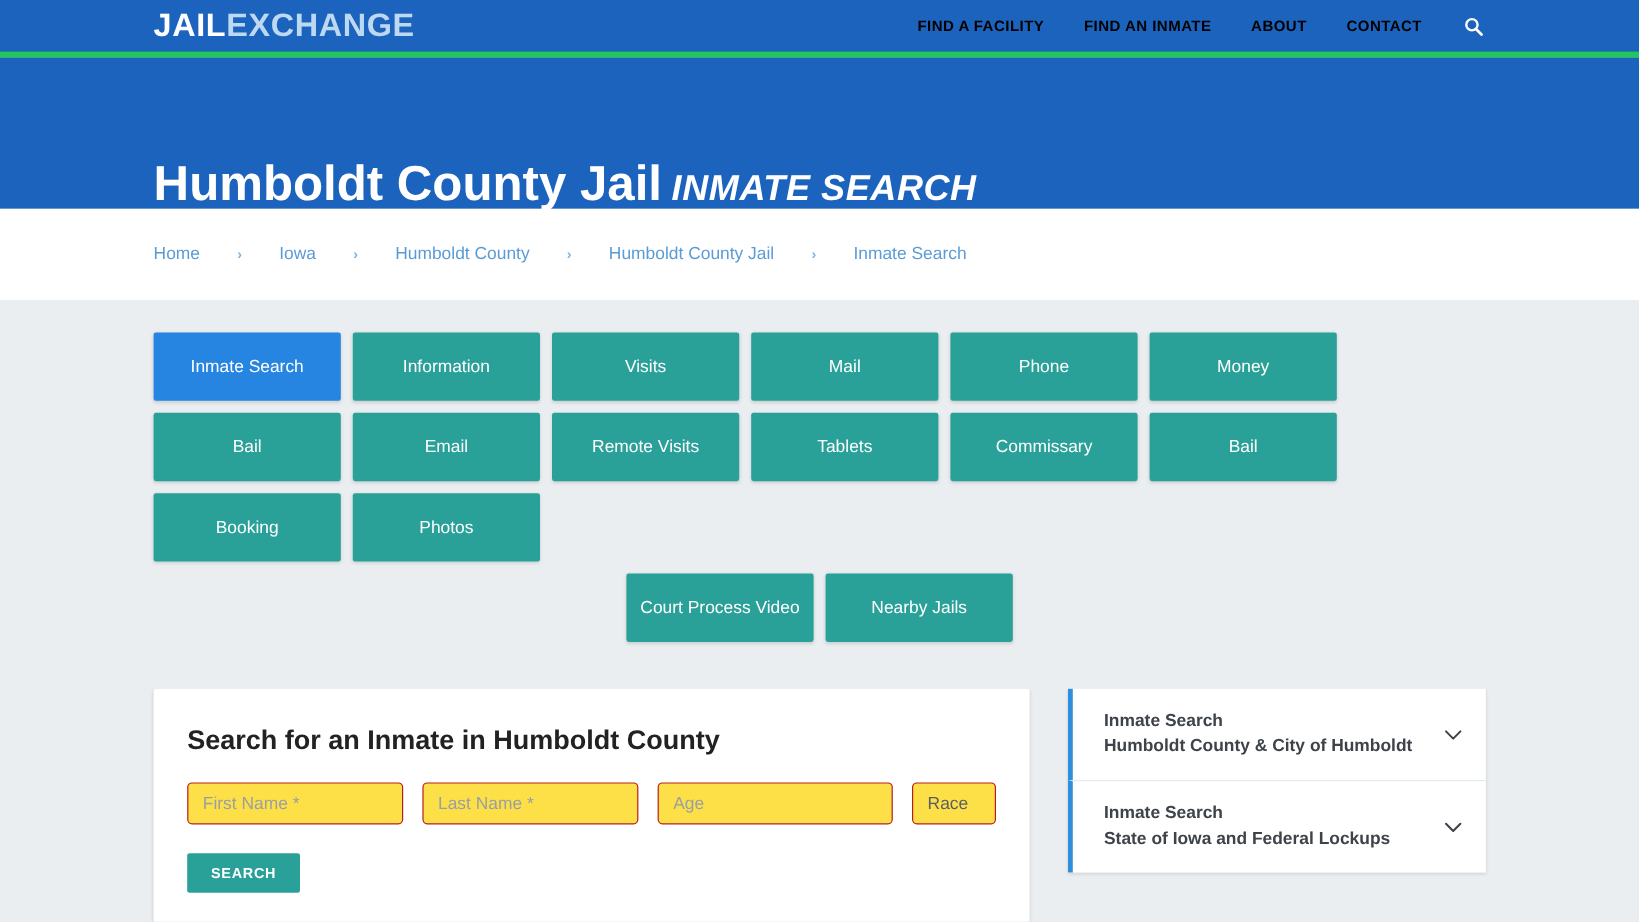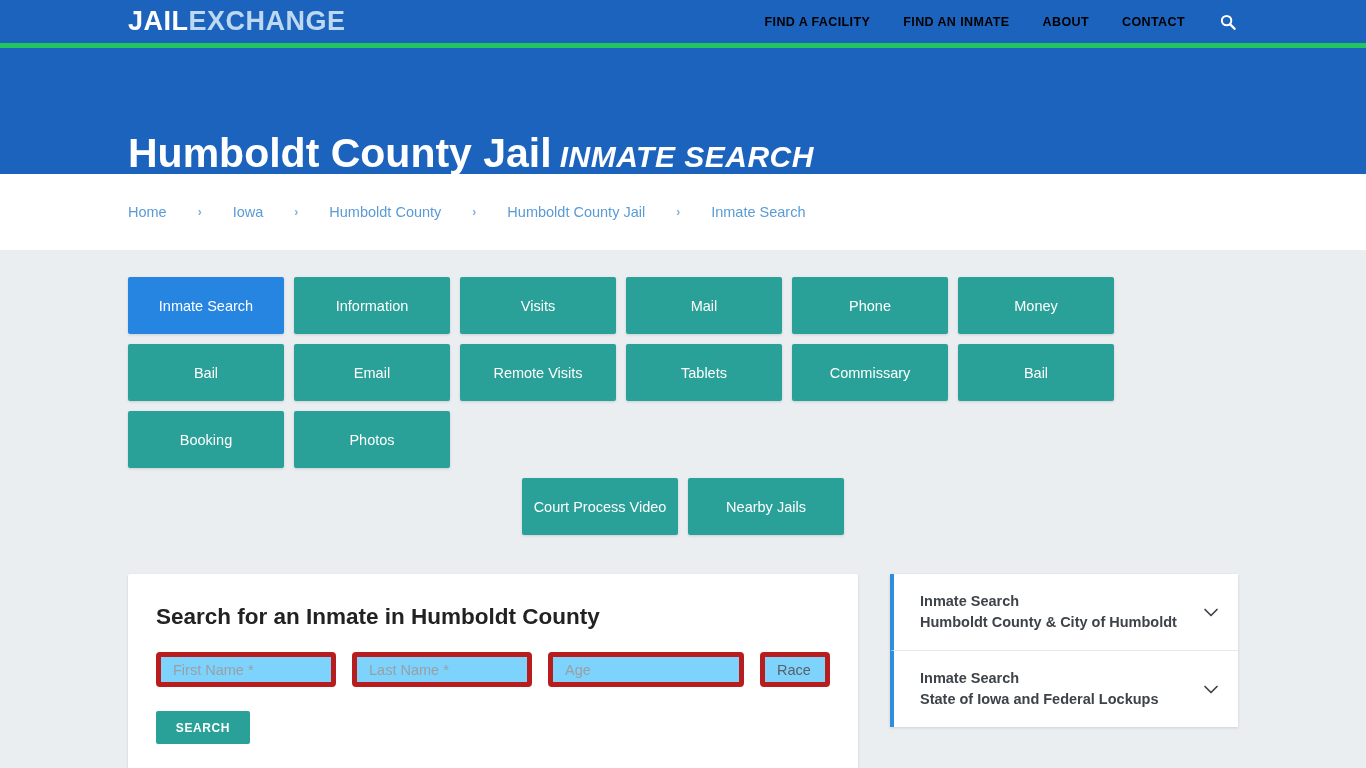--- a/index.html
+++ b/index.html
@@ -176,27 +176,27 @@
     color: #222222;
     margin-bottom: 22px;
   }
   .fields {
     display: flex;
     gap: 16px;
   }
   .fields input[type="text"],
   .fields select {
     height: 35px;
-    border: 5px solid #b91c1c;
+    border: 1px solid #b91c1c;
     border-radius: 4px;
     padding: 0 12px;
     font-size: 14.5px;
     font-family: "Liberation Sans", sans-serif;
     color: #5a5f63;
-    background: #7dd3fc;
+    background: #fde047;
     outline: none;
   }
   .fields input::placeholder { color: #9a9fa4; }
   .f-first { width: 180px; }
   .f-last  { width: 180px; }
   .f-age   { width: 196px; }
   .f-race  { width: 160px; appearance: none;
              background-image:
                linear-gradient(45deg, transparent 50%, #5a5f63 50%),
                linear-gradient(135deg, #5a5f63 50%, transparent 50%);

